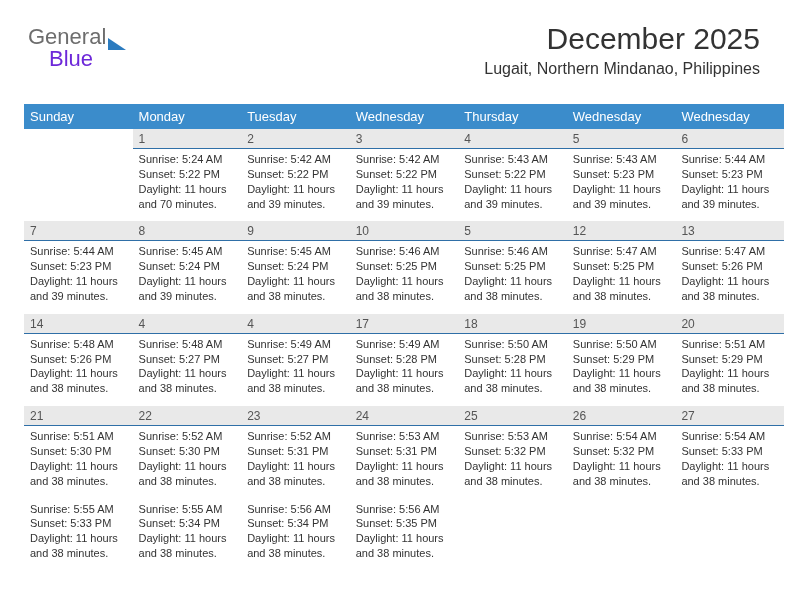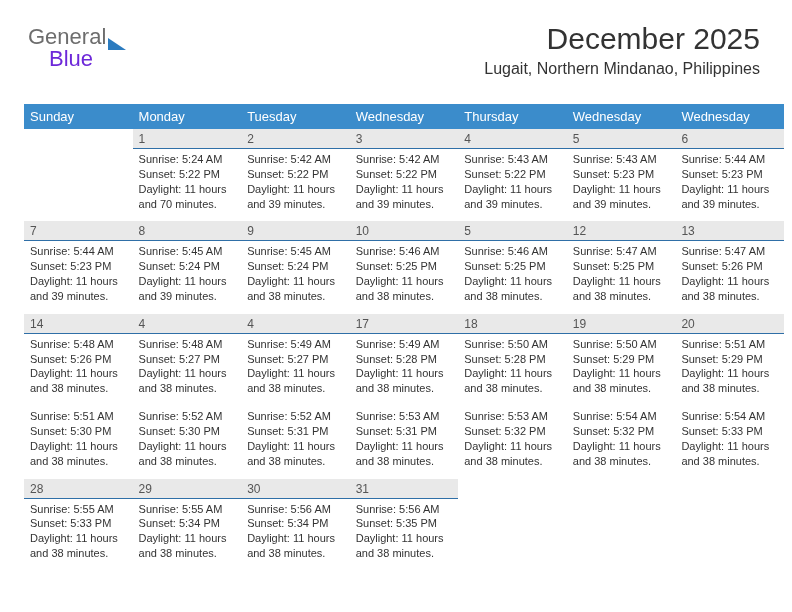--- a/index.html
+++ b/index.html
@@ -242,20 +242,29 @@
             <div>Sunrise: 5:50 AM</div>
             <div>Sunset: 5:29 PM</div>
             <div>Daylight: 11 hours and 38 minutes.</div>
           </td>
           <td>
             <div>Sunrise: 5:51 AM</div>
             <div>Sunset: 5:29 PM</div>
             <div>Daylight: 11 hours and 38 minutes.</div>
           </td>
         </tr>
+        <tr class="daynum-row">
+          <td>21</td>
+          <td>22</td>
+          <td>23</td>
+          <td>24</td>
+          <td>25</td>
+          <td>26</td>
+          <td>27</td>
+        </tr>
         <tr class="info-row">
           <td>
             <div>Sunrise: 5:51 AM</div>
             <div>Sunset: 5:30 PM</div>
             <div>Daylight: 11 hours and 38 minutes.</div>
           </td>
           <td>
             <div>Sunrise: 5:52 AM</div>
             <div>Sunset: 5:30 PM</div>
             <div>Daylight: 11 hours and 38 minutes.</div>
@@ -278,29 +287,20 @@
           <td>
             <div>Sunrise: 5:54 AM</div>
             <div>Sunset: 5:32 PM</div>
             <div>Daylight: 11 hours and 38 minutes.</div>
           </td>
           <td>
             <div>Sunrise: 5:54 AM</div>
             <div>Sunset: 5:33 PM</div>
             <div>Daylight: 11 hours and 38 minutes.</div>
           </td>
-        </tr>
-        <tr class="daynum-row">
-          <td>28</td>
-          <td>29</td>
-          <td>30</td>
-          <td>31</td>
-          <td class="empty"></td>
-          <td class="empty"></td>
-          <td class="empty"></td>
         </tr>
         <tr class="info-row">
           <td>
             <div>Sunrise: 5:55 AM</div>
             <div>Sunset: 5:33 PM</div>
             <div>Daylight: 11 hours and 38 minutes.</div>
           </td>
           <td>
             <div>Sunrise: 5:55 AM</div>
             <div>Sunset: 5:34 PM</div>

